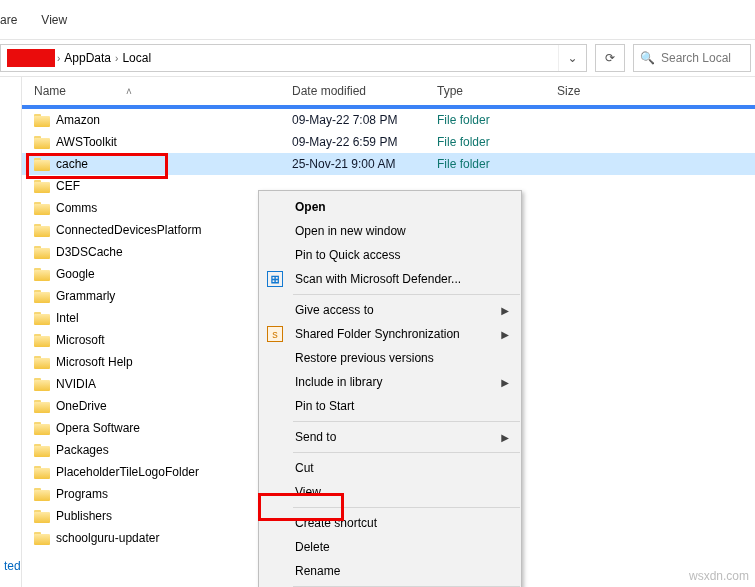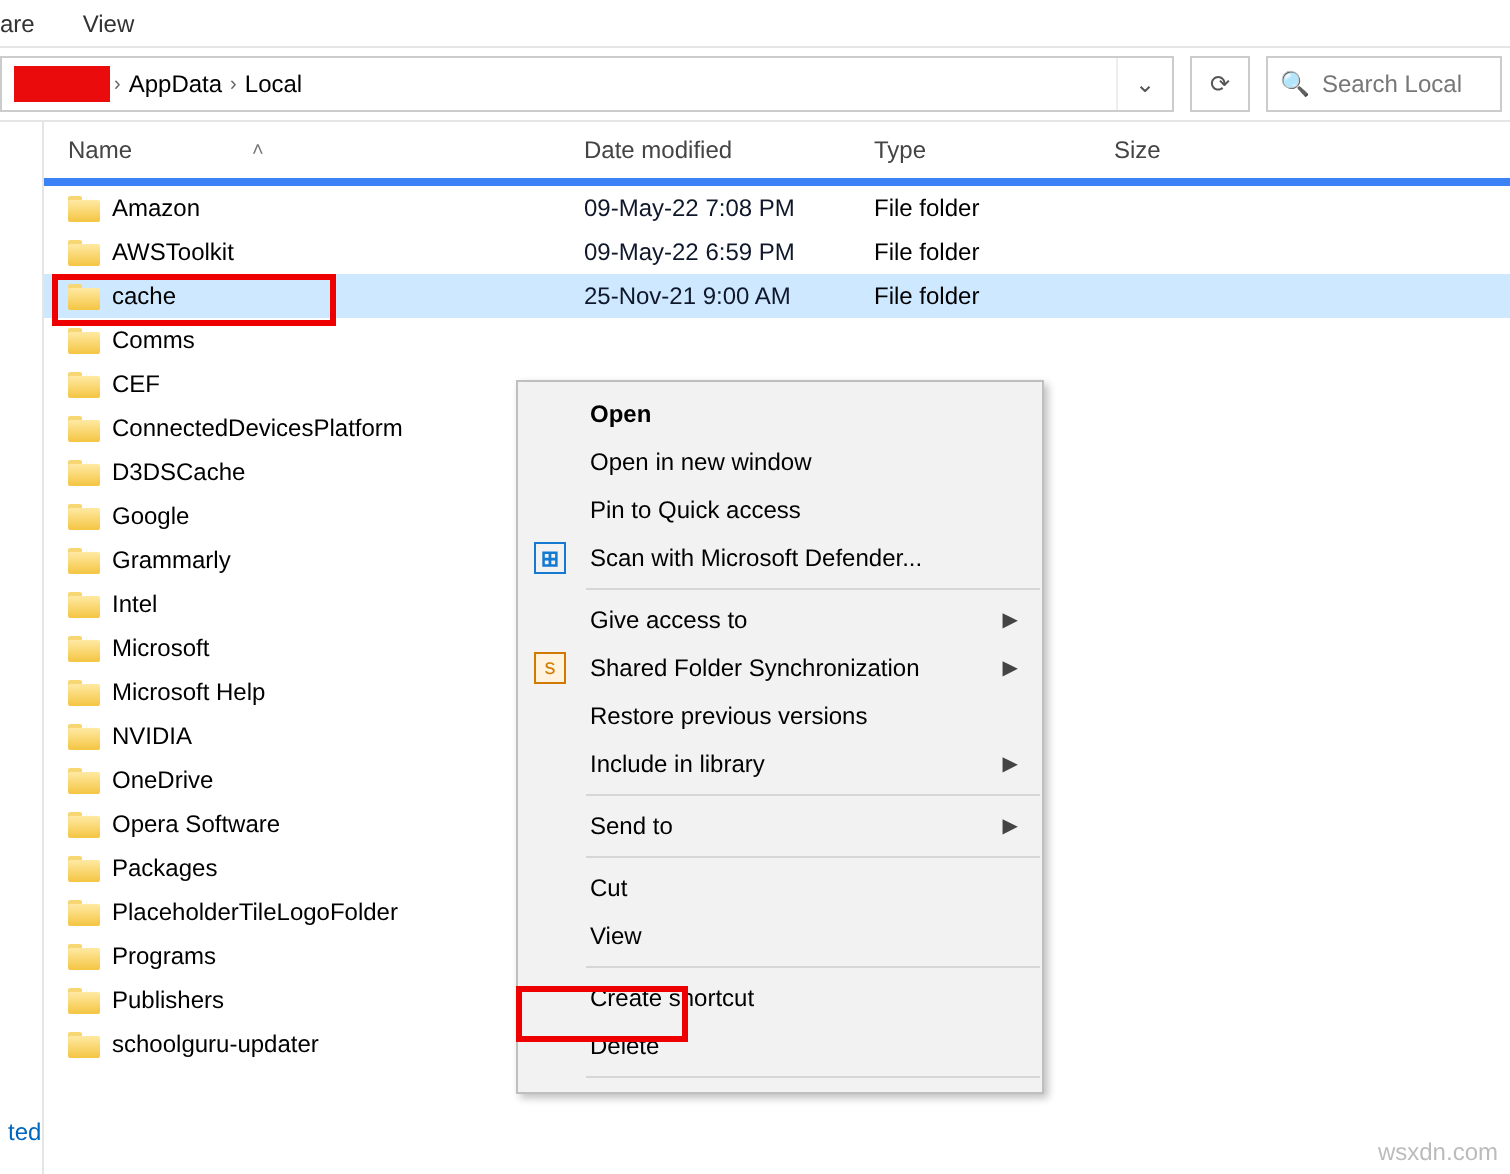--- a/index.html
+++ b/index.html
@@ -1,19 +1,19 @@
 <!DOCTYPE html>
 <html><head>
 <meta charset="utf-8">
 <style>
 * { box-sizing: border-box; font-family: "Segoe UI", Arial, sans-serif; font-size: 12px; margin: 0; padding: 0; }
 body { background: #fff; width: 755px; height: 587px; overflow: hidden; position: relative; }
 
 
-.ribbon { height: 24px; border-bottom: 1px solid #e5e5e5; display: flex; align-items: flex-end; }
+.ribbon { height: 40px; border-bottom: 1px solid #e5e5e5; display: flex; align-items: flex-end; }
 .ribbon .tab { padding: 0 12px; height: 100%; display: flex; align-items: center; color: #333; }
 .ribbon .tab.share { margin-left: -12px; }
 
 
 .addr-row { height: 37px; display: flex; align-items: center; padding: 4px 0; gap: 8px; border-bottom: 1px solid #e5e5e5; }
 .addr-bar { flex: 1; height: 28px; border: 1px solid #ccc; display: flex; align-items: center; }
 .addr-seg { display: flex; align-items: center; padding-left: 6px; padding-right: 4px; height: 100%; }
 .crumb { display: flex; align-items: center; gap: 4px; height: 100%; padding: 0 2px; }
 .chev { color: #666; font-size: 10px; margin: 0 2px; }
 .red-seg { background: #ea0c0c; width: 48px; height: 18px; }
@@ -36,21 +36,21 @@
 .col.size { width: 80px; }
 .sort-caret { color:#777; font-size:10px; }
 
 
 .rows { }
 .row { height: 22px; display: flex; align-items: center; }
 .row.selected { background: #cde8ff; }
 .cell { padding-left: 12px; }
 .cell.name { width: 258px; display: flex; align-items: center; gap: 6px; }
 .cell.date { width: 145px; color: #0f172a; }
-.cell.type { width: 120px; color: #000000; }
+.cell.type { width: 120px; color: #0f766e; }
 
 
 .folder-icon { width: 16px; height: 13px; position: relative; }
 .folder-icon::before { content: ""; position: absolute; top: 0; left: 0; width: 7px; height: 3px; background: #f7d774; border-radius: 1px 1px 0 0; }
 .folder-icon::after { content: ""; position: absolute; top: 2px; left: 0; width: 16px; height: 11px; background: linear-gradient(#ffe9a3, #f4c542); border-radius: 1px; }
 
 
 .hl-box { position: absolute; border: 3px solid #e00; pointer-events: none; }
 .hl-cache { top: 76px; left: 4px; width: 142px; height: 26px; }
 
@@ -139,29 +139,29 @@
           <div class="cell name">
             <span class="folder-icon"></span>
             <span>cache</span>
           </div>
           <div class="cell date">25-Nov-21 9:00 AM</div>
           <div class="cell type">File folder</div>
         </div>
         <div class="row">
           <div class="cell name">
             <span class="folder-icon"></span>
+            <span>CEF</span>
+          </div>
+          <div class="cell date"></div>
+          <div class="cell type"></div>
+        </div>
+        <div class="row">
+          <div class="cell name">
+            <span class="folder-icon"></span>
             <span>Comms</span>
-          </div>
-          <div class="cell date"></div>
-          <div class="cell type"></div>
-        </div>
-        <div class="row">
-          <div class="cell name">
-            <span class="folder-icon"></span>
-            <span>CEF</span>
           </div>
           <div class="cell date"></div>
           <div class="cell type"></div>
         </div>
         <div class="row">
           <div class="cell name">
             <span class="folder-icon"></span>
             <span>ConnectedDevicesPlatform</span>
           </div>
           <div class="cell date"></div>
@@ -302,31 +302,33 @@
   <div class="ctx-item">
     <span class="ctx-icon shared-icon">s</span>
     <span>Shared Folder Synchronization</span>
     <span class="ctx-arrow">▶</span>
   </div>
   <div class="ctx-item">Restore previous versions</div>
   <div class="ctx-item">
     <span>Include in library</span>
     <span class="ctx-arrow">▶</span>
   </div>
+  <div class="ctx-item">Pin to Start</div>
   <div class="ctx-sep"></div>
   <div class="ctx-item">
     <span>Send to</span>
     <span class="ctx-arrow">▶</span>
   </div>
   <div class="ctx-sep"></div>
   <div class="ctx-item">Cut</div>
   <div class="ctx-item">View</div>
   <div class="ctx-sep"></div>
   <div class="ctx-item">Create shortcut</div>
   <div class="ctx-item">Delete</div>
+  <div class="ctx-item">Rename</div>
   <div class="ctx-sep"></div>
 
 </div>
 
 <div class="hl-delete"></div>
 
 <div class="footer">
   <span class="link">ted</span>
 </div>
 

